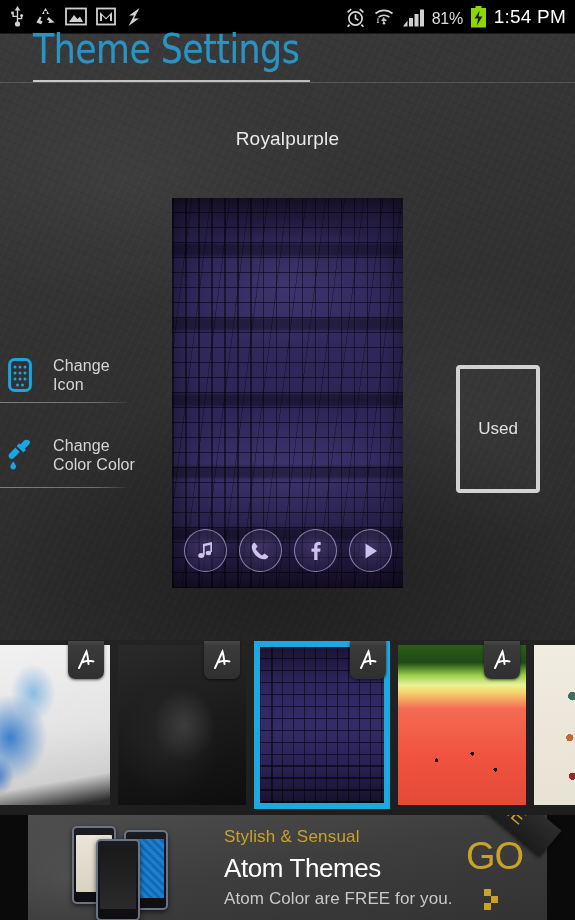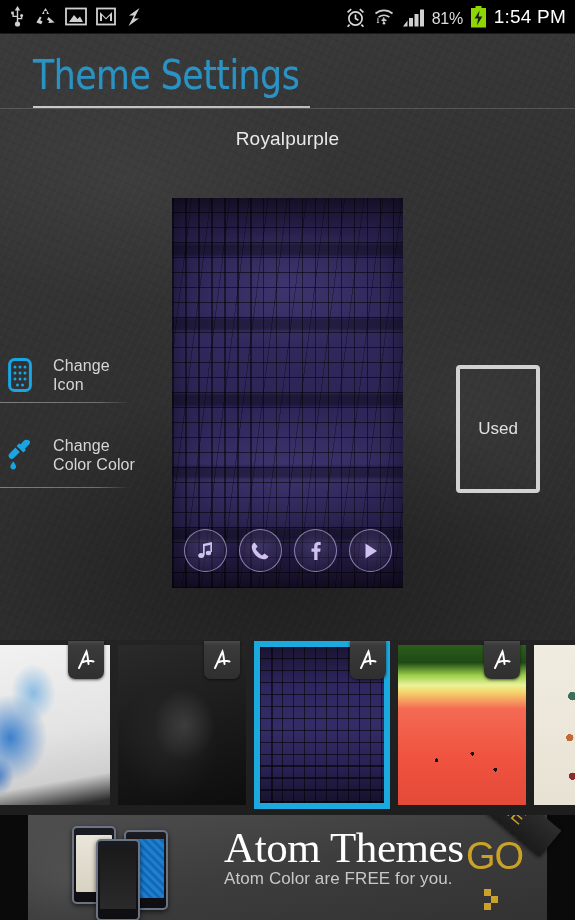--- a/index.html
+++ b/index.html
@@ -28,21 +28,21 @@
     background:
       radial-gradient(ellipse 300px 180px at 22% 24%, rgba(255,255,255,.040), transparent 70%),
       radial-gradient(ellipse 260px 200px at 80% 62%, rgba(255,255,255,.032), transparent 72%),
       radial-gradient(ellipse 420px 260px at 48% 88%, rgba(0,0,0,.30), transparent 70%),
       repeating-linear-gradient(116deg, rgba(255,255,255,.017) 0px, rgba(255,255,255,.017) 1px, rgba(0,0,0,0) 2px, rgba(0,0,0,0) 7px),
       repeating-linear-gradient(24deg, rgba(0,0,0,.05) 0px, rgba(0,0,0,.05) 1px, rgba(0,0,0,0) 2px, rgba(0,0,0,0) 9px),
       linear-gradient(165deg,#3a3a3a 0%,#343434 30%,#2f2f2f 60%,#2a2a2a 100%);
   }
 
   
-  #header{ position:absolute; left:0; top:44px; width:575px; height:72px; }
+  #header{ position:absolute; left:0; top:18px; width:575px; height:72px; }
   #app-title{
     position:absolute; left:33px; top:7px;
     color:#2b93c4; font-size:41px; line-height:48px;
     font-family:"Liberation Sans Narrow","DejaVu Sans Condensed","Liberation Sans",sans-serif;
     font-weight:300; letter-spacing:-0.5px;
     transform:scaleX(0.94); transform-origin:left center;
     text-shadow:0 0 1px rgba(43,147,196,.5);
   }
   #title-underline{
     position:absolute; left:33px; top:62px; width:277px; height:2px;
@@ -210,21 +210,21 @@
   }
   #ph1{ left:6px; top:3px; width:44px; height:78px; }
   #ph2{ left:30px; top:16px; width:44px; height:82px; }
   #ph3{ left:58px; top:7px; width:44px; height:80px; }
   .ph-screen{ position:absolute; left:2px; top:7px; right:2px; bottom:10px; border-radius:1px; }
   #ph1 .ph-screen{ background:linear-gradient(180deg,#e9e5d8,#d8d2c2); }
   #ph2 .ph-screen{ background:linear-gradient(180deg,#1a1a1a,#2a2a2a); }
   #ph3 .ph-screen{ background:repeating-linear-gradient(45deg,#1c7fd0 0 3px,#1569b4 3px 6px); }
   #ad-text{ position:absolute; left:196px; top:12px; }
   #ad-kicker{ color:#c9a227; font-size:17px; letter-spacing:.2px; }
-  #ad-title{ color:#fff; font-size:43px; line-height:42px; font-weight:400; letter-spacing:-.4px;font-family:Liberation Serif, serif; }
+  #ad-title{ color:#fff; font-size:26px; line-height:42px; font-weight:400; letter-spacing:-.4px; }
   #ad-sub{ color:#c8c8c8; font-size:17px; letter-spacing:.1px; }
   #ad-go{
     position:absolute; right:24px; bottom:6px;
     display:flex; align-items:center; gap:6px;
     color:#c9a227; font-size:38px; letter-spacing:-1px;flex-direction:column;
   }
   #ad-ribbon{
     position:absolute; right:-18px; top:-28px; width:124px; height:34px;
     background:linear-gradient(180deg,#2d2d2d,#1b1b1b);
     transform:rotate(40deg);
@@ -467,20 +467,21 @@
           <div class="ph-screen"></div>
         </div>
       <div class="ad-phone" id="ph3">
           <div class="ph-screen"></div>
         </div>
       <div class="ad-phone" id="ph2">
           <div class="ph-screen"></div>
         </div>
     </div>
     <div id="ad-text">
+      <div id="ad-kicker">Stylish &amp; Sensual</div>
       <div id="ad-title">Atom Themes</div>
       <div id="ad-sub">Atom Color are FREE for you.</div>
     </div>
     <div id="ad-go">
       <span>GO</span>
       <svg width="24" height="30" viewBox="0 0 24 30">
         <g fill="#c9a227">
           <rect x="2" y="5" width="7" height="7"></rect>
           <rect x="9" y="12" width="7" height="7"></rect>
           <rect x="2" y="19" width="7" height="7"></rect>

